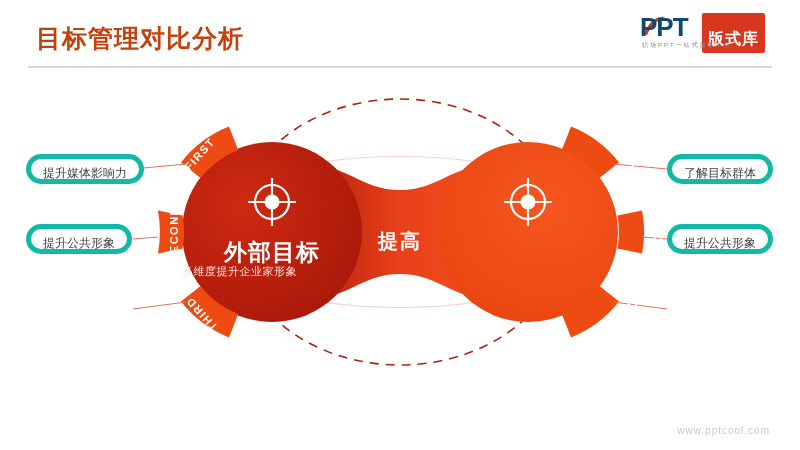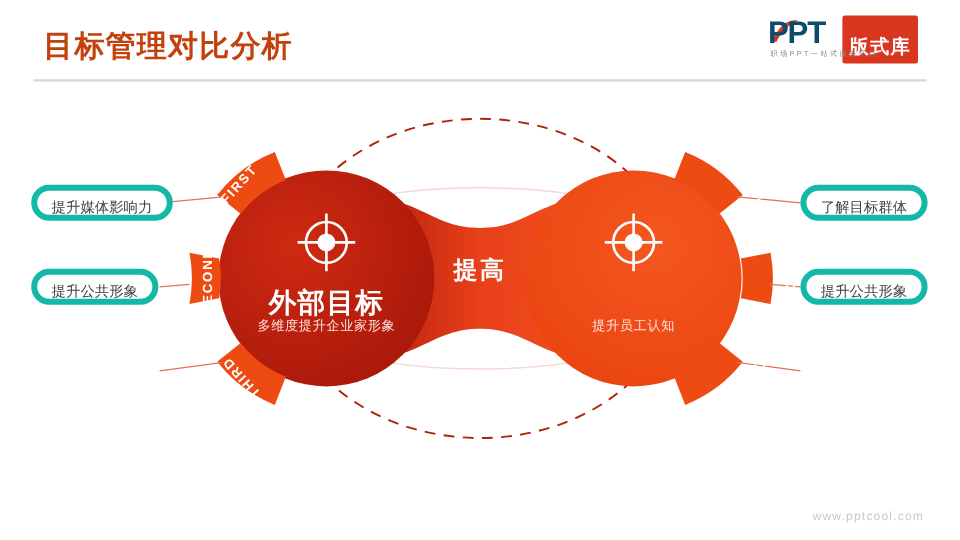--- a/index.html
+++ b/index.html
@@ -109,30 +109,31 @@
     font-size: 23px;
     font-weight: bold;
     color: #ffffff;
     text-align: center;
     letter-spacing: 1px;
   }
   .node-sub {
     position: absolute;
     font-size: 11px;
     color: #ffe3dc;
-    text-align: center;
+    text-align: left;
     letter-spacing: 0.5px;
   }
   .center-line {
     position: absolute;
     font-size: 20px;
     font-weight: bold;
     color: #ffffff;
     text-align: center;
     letter-spacing: 2px;
+    margin-top: 16px;
   }
 
   
   .arc-label {
     position: absolute;
     font-size: 11px;
     font-weight: bold;
     color: #ffffff;
     letter-spacing: 1.5px;
     white-space: nowrap;
@@ -242,21 +243,20 @@
     <line x1="133" y1="237" x2="186" y2="230" stroke="#e2725b" stroke-width="1"></line>
 
     <line x1="667" y1="97" x2="614" y2="92" stroke="#e2725b" stroke-width="1"></line>
     <line x1="667" y1="167" x2="642" y2="165" stroke="#e2725b" stroke-width="1"></line>
     <line x1="667" y1="237" x2="614" y2="230" stroke="#e2725b" stroke-width="1"></line>
   </svg>
 
   <div class="node-title" style="left:192px; top:165px; width:160px;">外部目标</div>
   <div class="node-sub" style="left:182px; top:192px; width:180px;">多维度提升企业家形象</div>
 
-  <div class="node-sub" style="left:438px; top:192px; width:180px;">提升员工认知</div>
 
   <div class="center-line" style="left:340px; top:140px; width:120px;">提高</div>
 
   <div class="arc-label" style="left:180px; top:76px; transform:rotate(-48deg);">FIRST</div>
   <div class="arc-label" style="left:146px; top:156px; transform:rotate(-90deg);">SECOND</div>
   <div class="arc-label" style="left:181px; top:236px; transform:rotate(-132deg);">THIRD</div>
 
   <div class="arc-label" style="left:604px; top:76px; transform:rotate(48deg);">FIRST</div>
   <div class="arc-label" style="left:630px; top:156px; transform:rotate(90deg);">SECOND</div>
   <div class="arc-label" style="left:603px; top:236px; transform:rotate(132deg);">THIRD</div>

